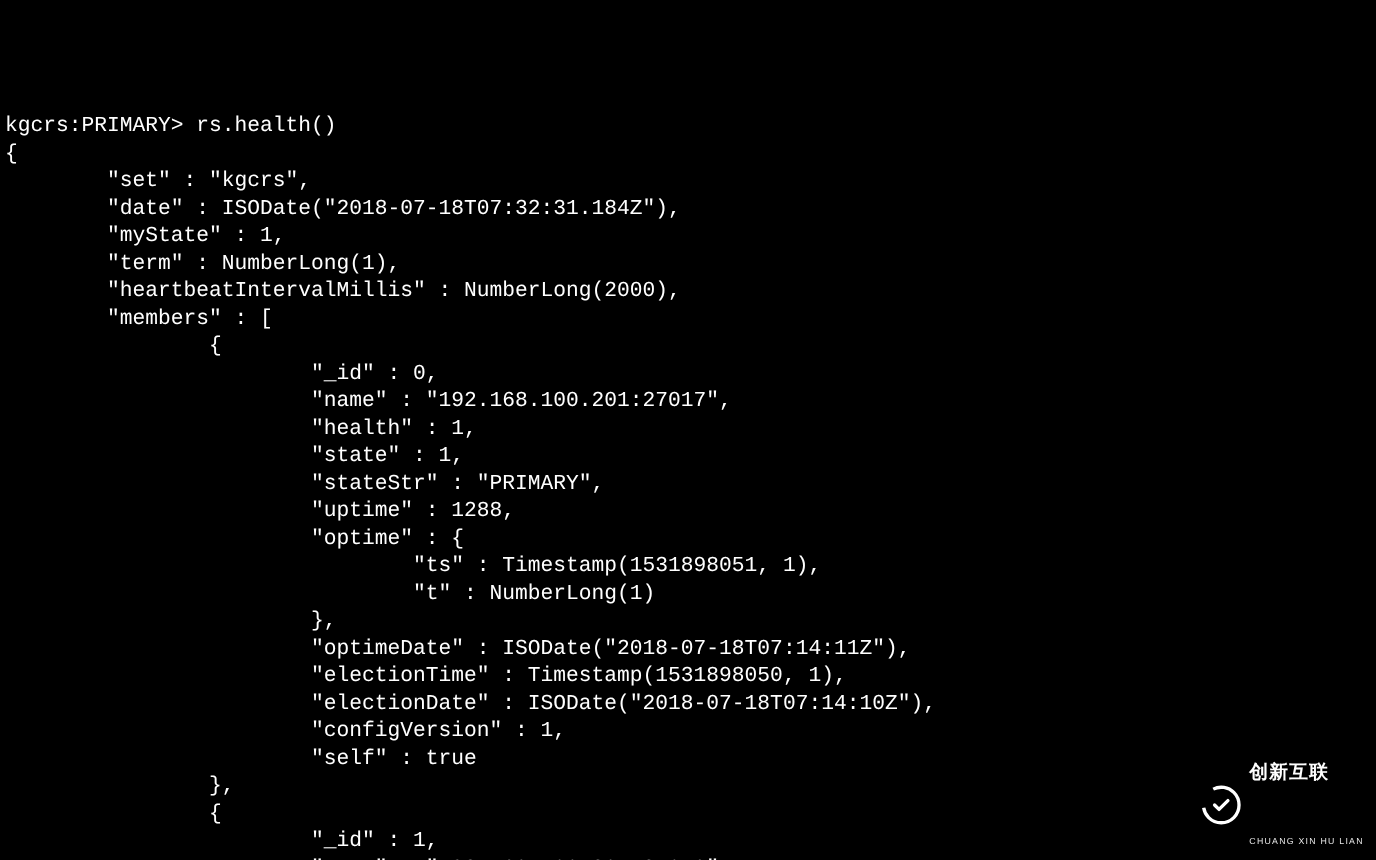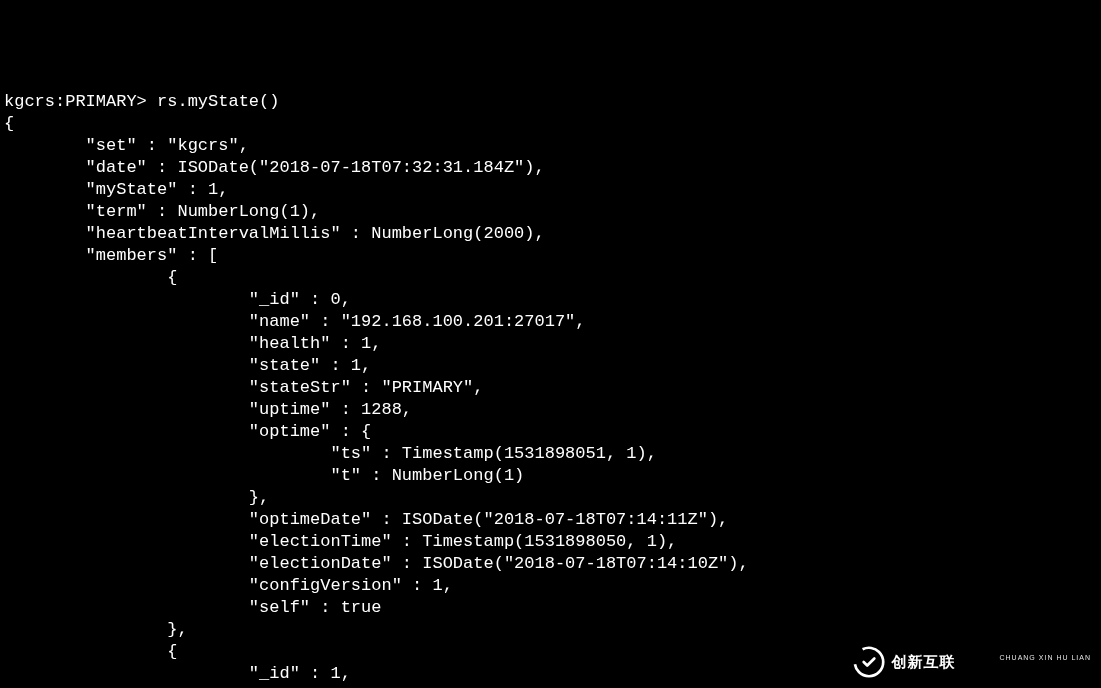--- a/index.html
+++ b/index.html
@@ -39,41 +39,41 @@
       display: flex;
       align-items: center;
       justify-content: center;
     }
     .watermark-logo svg {
       width: 100%;
       height: 100%;
     }
     .watermark-text {
       display: flex;
-      flex-direction: row;
+      flex-direction: column;
       line-height: 1.1;
       gap: 44px;
     }
     .watermark-main {
       font-size: 15px;
       font-weight: bold;
       letter-spacing: 1px;
     }
     .watermark-sub {
       font-size: 7px;
       letter-spacing: 1px;
       opacity: 0.9;
     }
   </style>
 </head>
 <body>
 
 
 
-<div class="terminal"><span>kgcrs:PRIMARY&gt; </span><span>rs.myState()</span>
+<div class="terminal"><span>kgcrs:PRIMARY&gt; </span><span>rs.health()</span>
 <span>{</span>
 <span>        "set" : "kgcrs",</span>
 <span>        "date" : ISODate("2018-07-18T07:32:31.184Z"),</span>
 <span>        "myState" : 1,</span>
 <span>        "term" : NumberLong(1),</span>
 <span>        "heartbeatIntervalMillis" : NumberLong(2000),</span>
 <span>        "members" : [</span>
 <span>                {</span>
 <span>                        "_id" : 0,</span>
 <span>                        "name" : "192.168.100.201:27017",</span>

